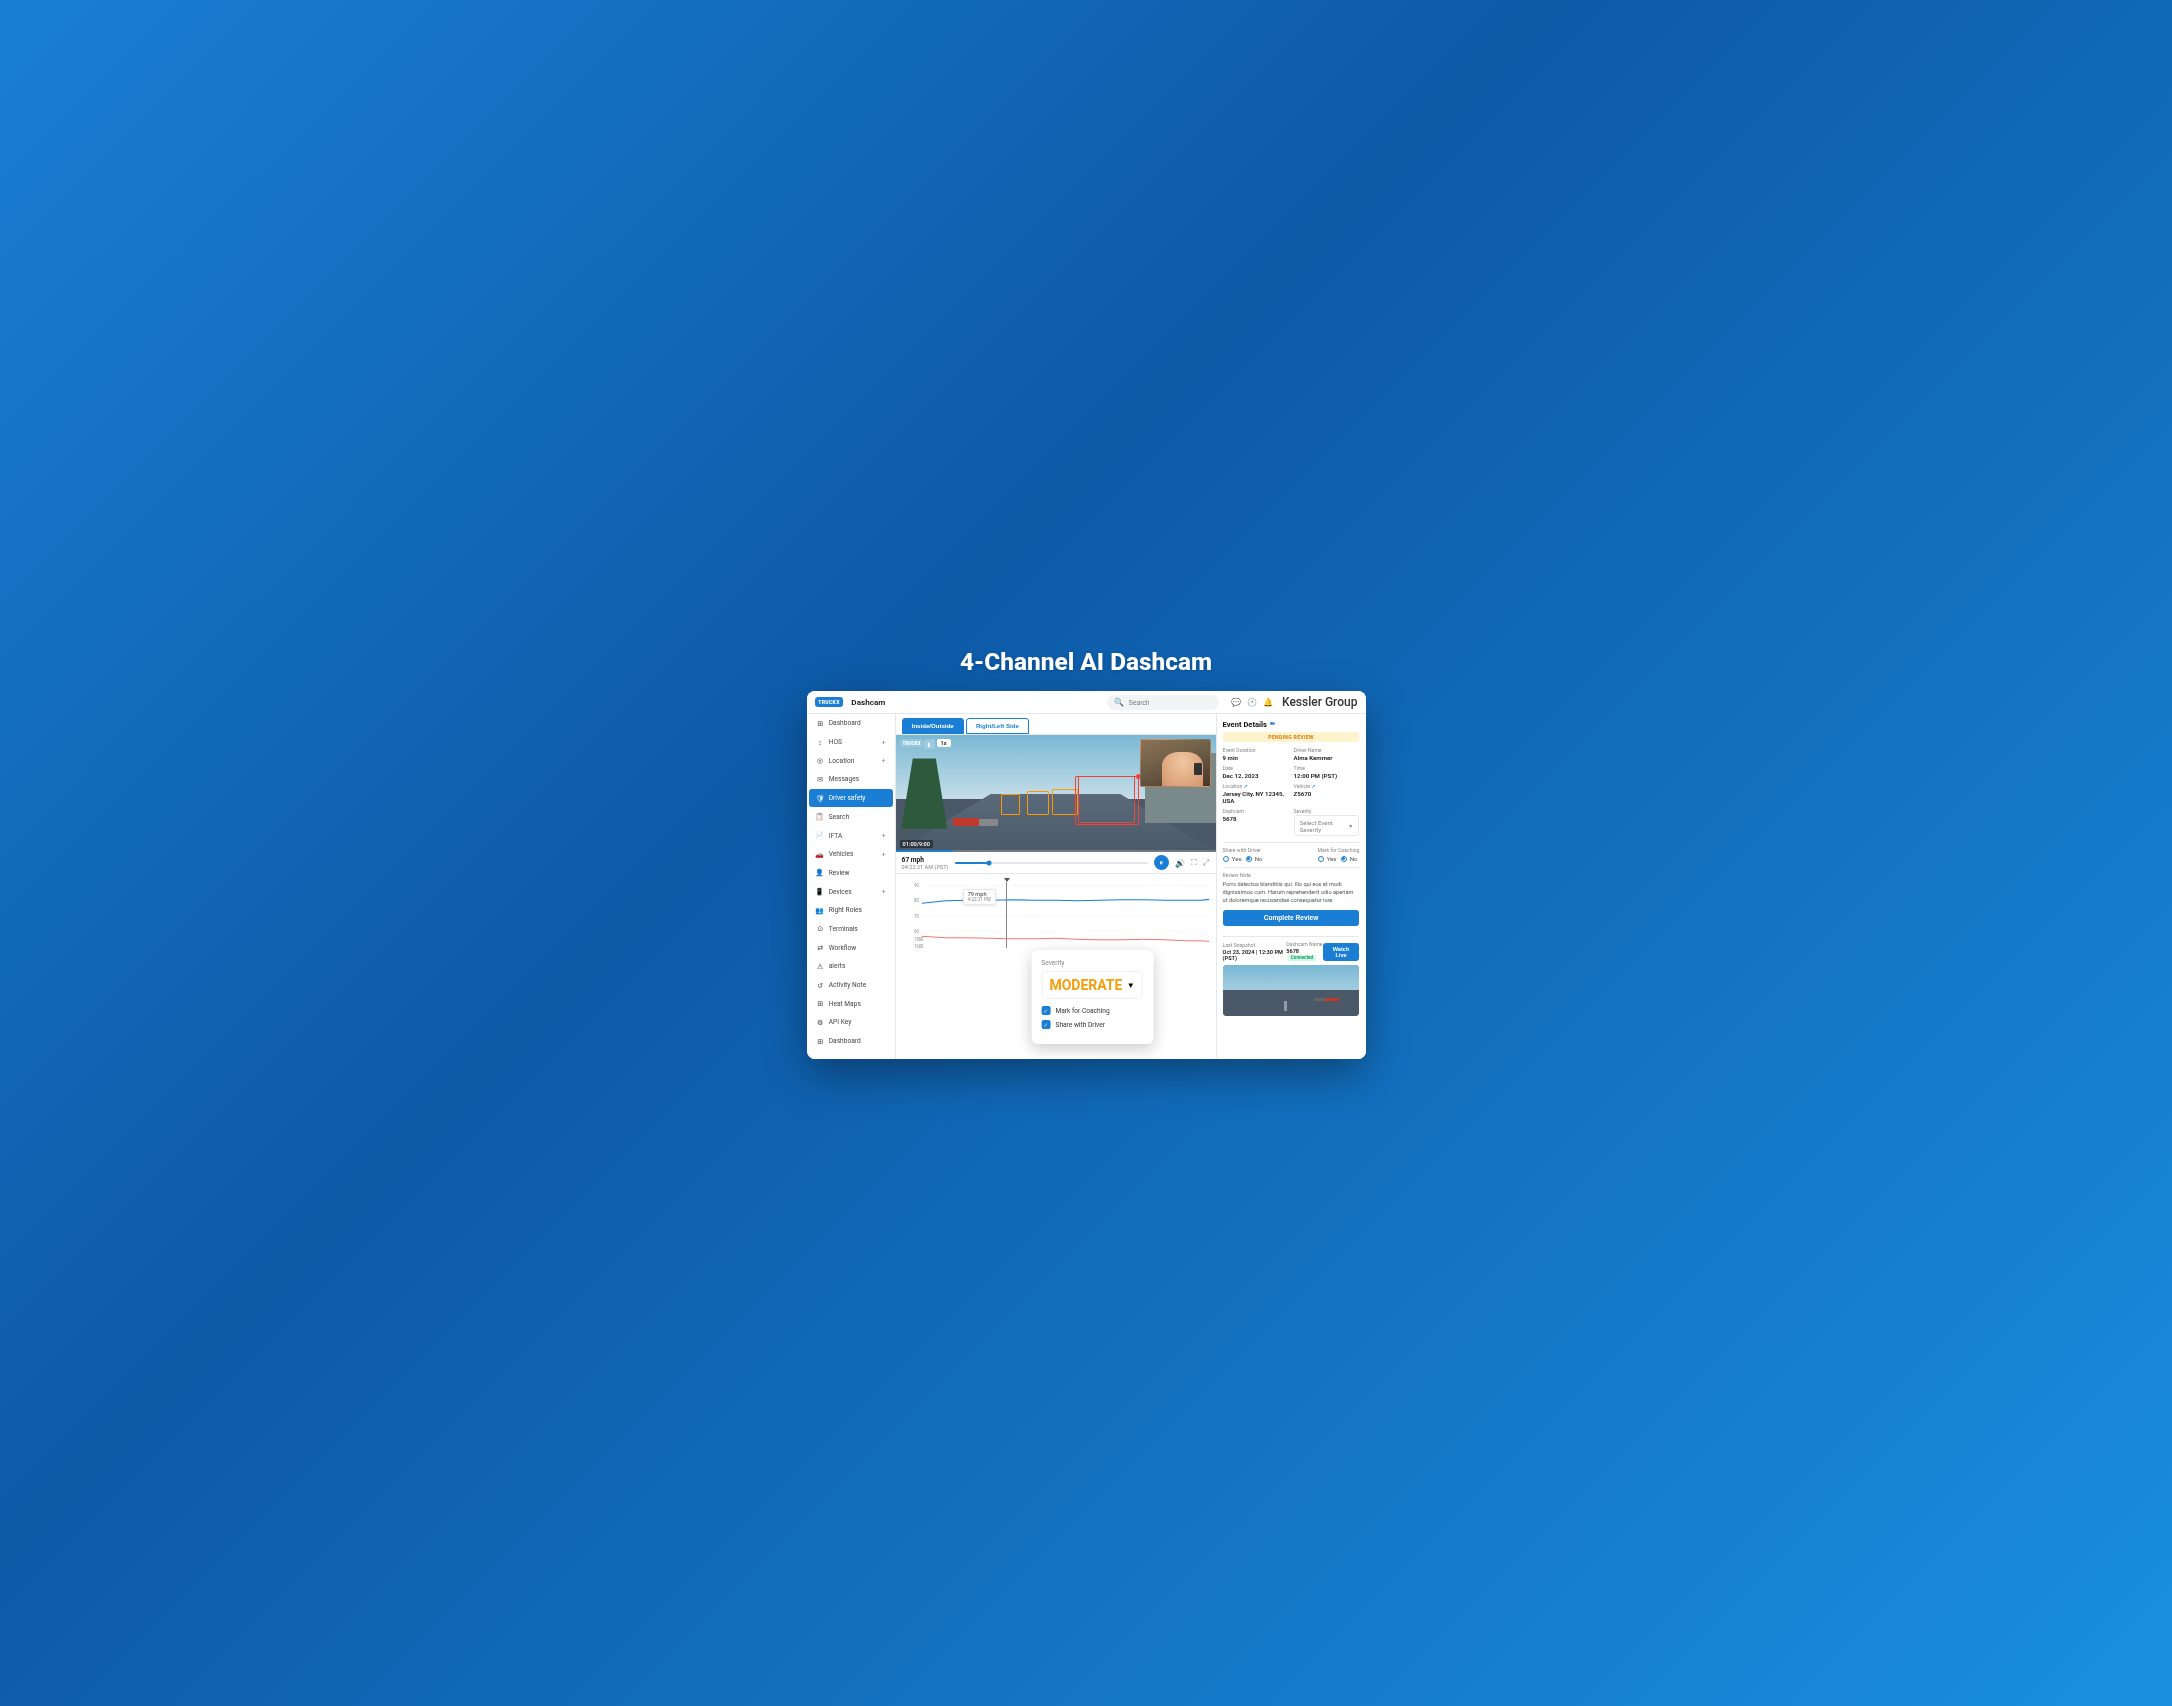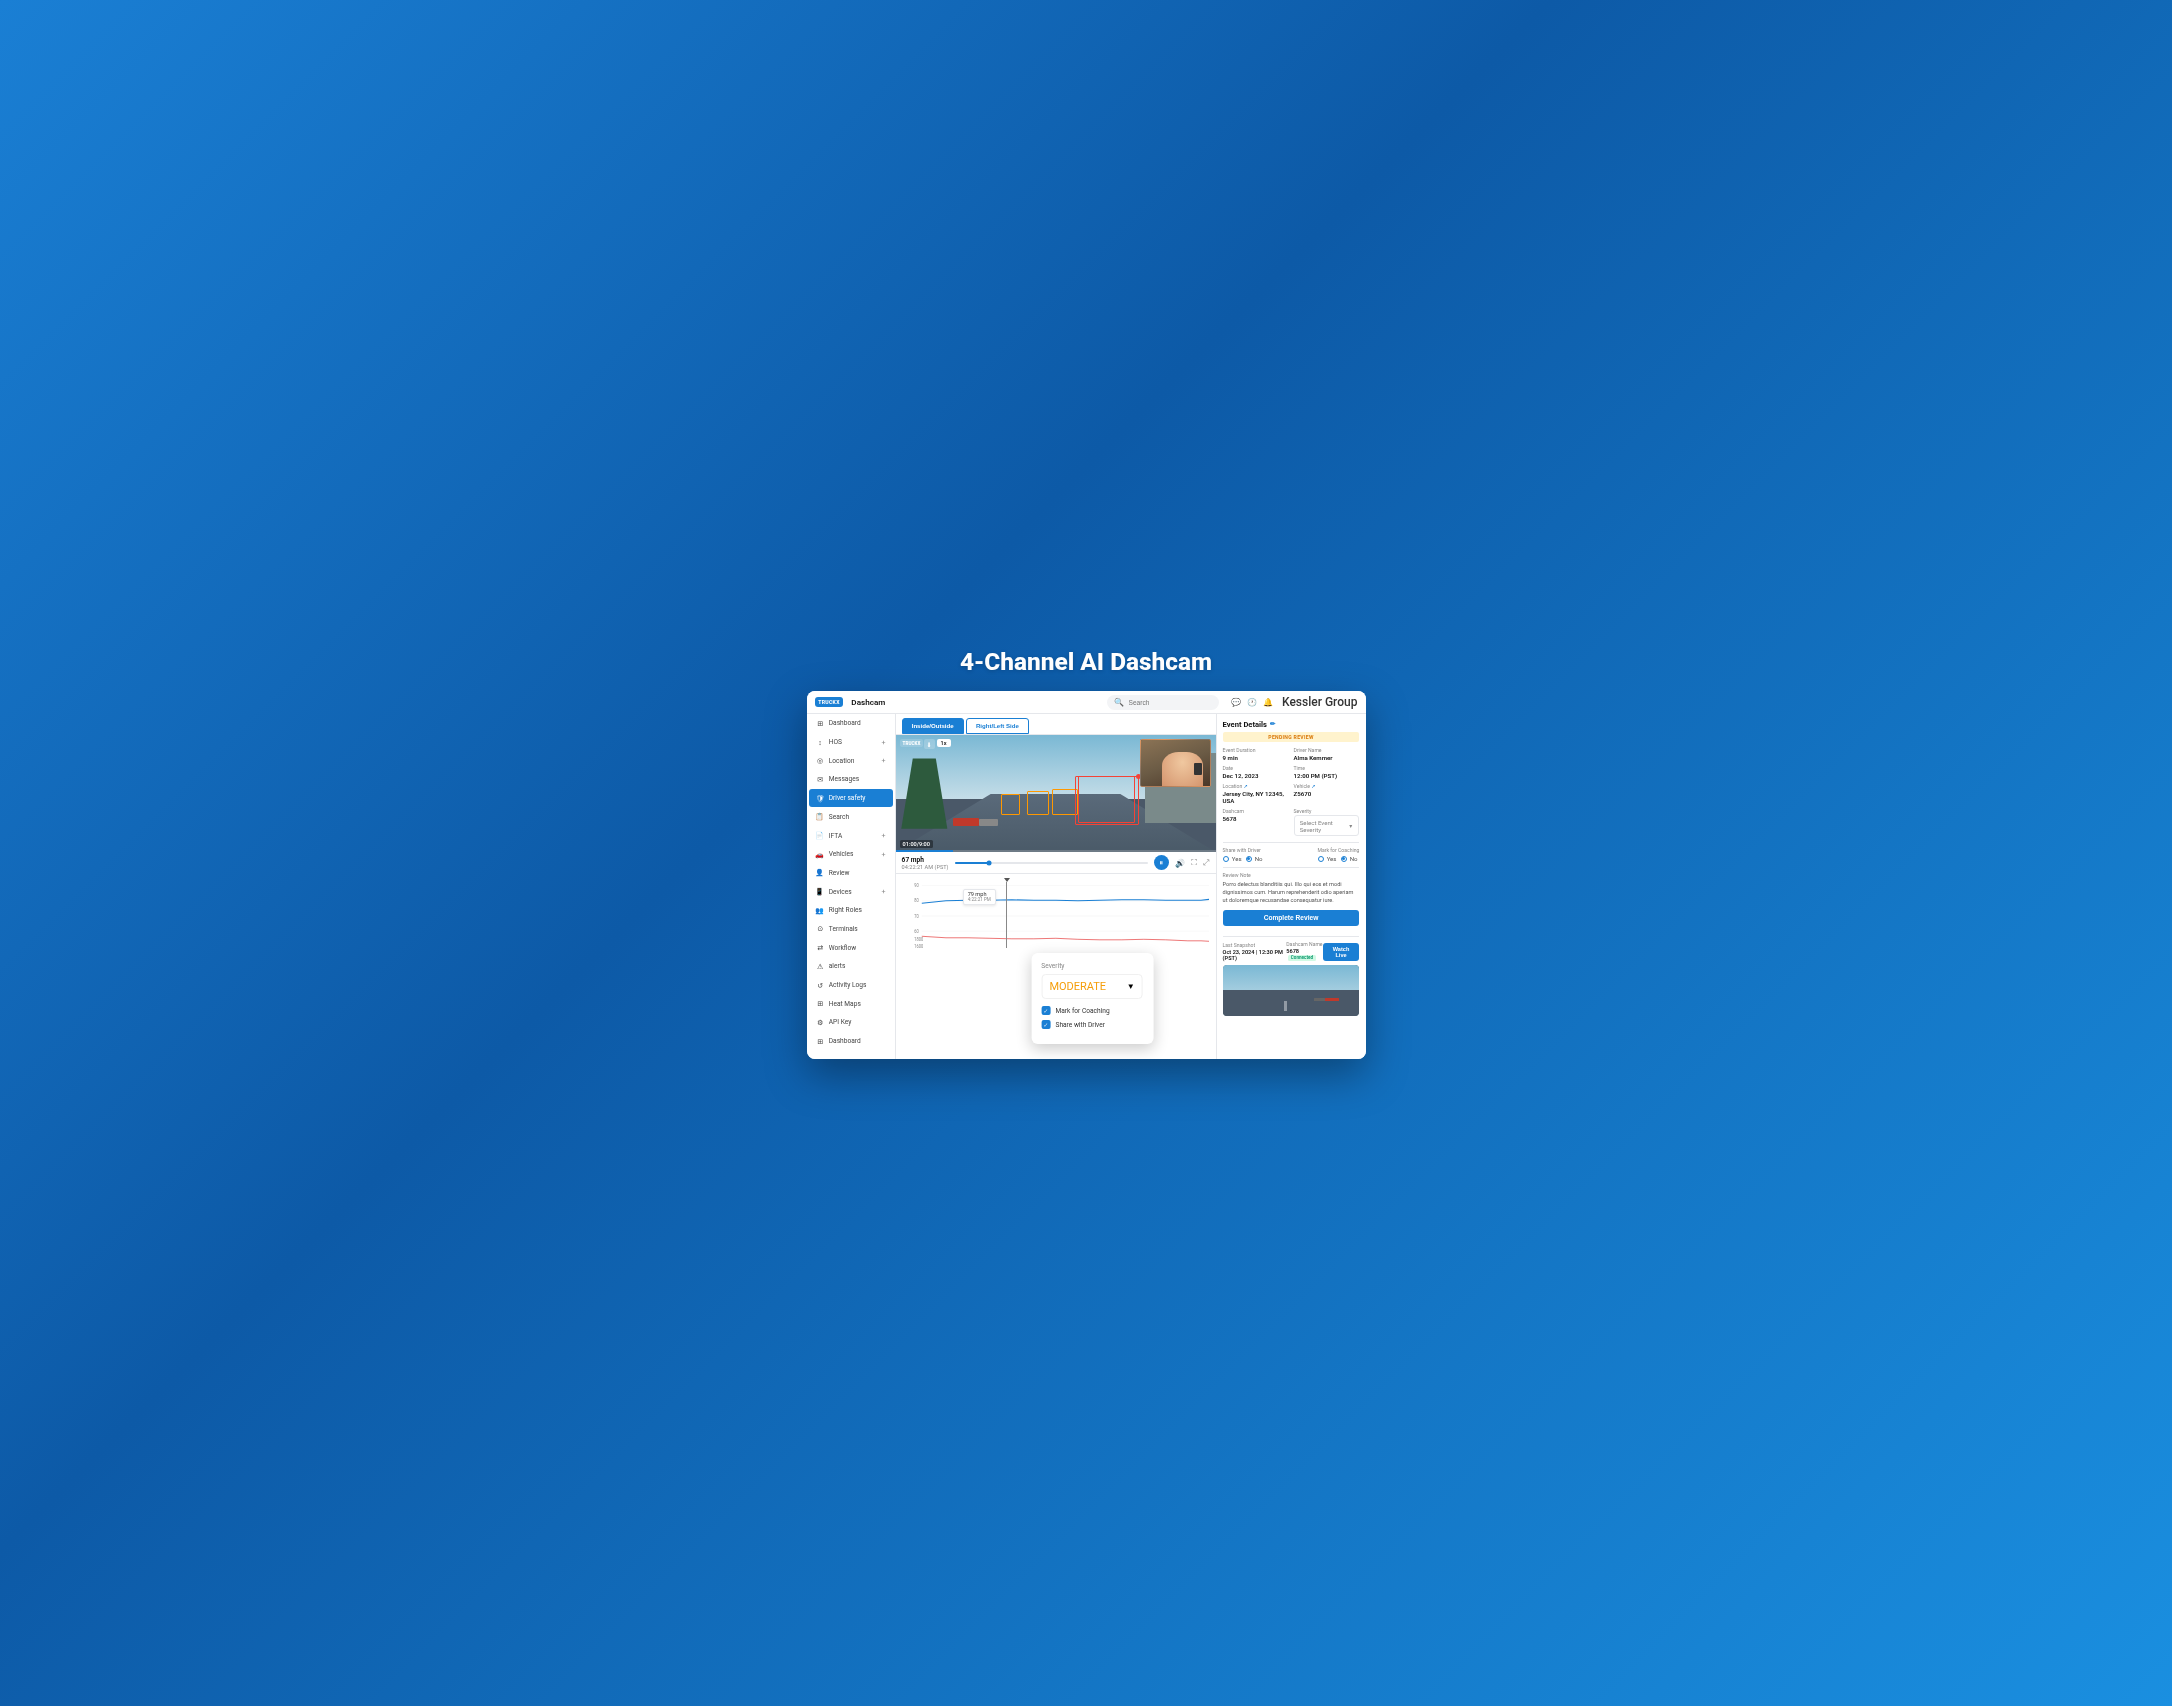--- a/index.html
+++ b/index.html
@@ -379,22 +379,22 @@
       align-items: center;
       justify-content: space-between;
       border: 1px solid #f0f0f0;
       border-radius: 4.1px;
       padding: 5.1px 7.1px;
       margin-bottom: 7.1px;
       cursor: pointer;
     }
     .severity-value {
       color: #f59e0b;
-      font-weight: 400;
-      font-size: 11px;
+      font-weight: 700;
+      font-size: 14px;
     }
     .check-item {
       display: flex;
       align-items: center;
       gap: 5.1px;
       margin-bottom: 5.1px;
       font-size: 6.6px;
       color: #333;
     }
     .check-icon {
@@ -681,21 +681,21 @@
       <div class="sidebar-item">
         <span class="icon">⇄</span>
         <span>Workflow</span>
       </div>
       <div class="sidebar-item">
         <span class="icon">⚠</span>
         <span>alerts</span>
       </div>
       <div class="sidebar-item">
         <span class="icon">↺</span>
-        <span>Activity Logs</span>
+        <span>Activity Note</span>
       </div>
       <div class="sidebar-item">
         <span class="icon">⊞</span>
         <span>Heat Maps</span>
       </div>
       <div class="sidebar-item">
         <span class="icon">⚙</span>
         <span>API Key</span>
       </div>
       <div class="sidebar-item">

